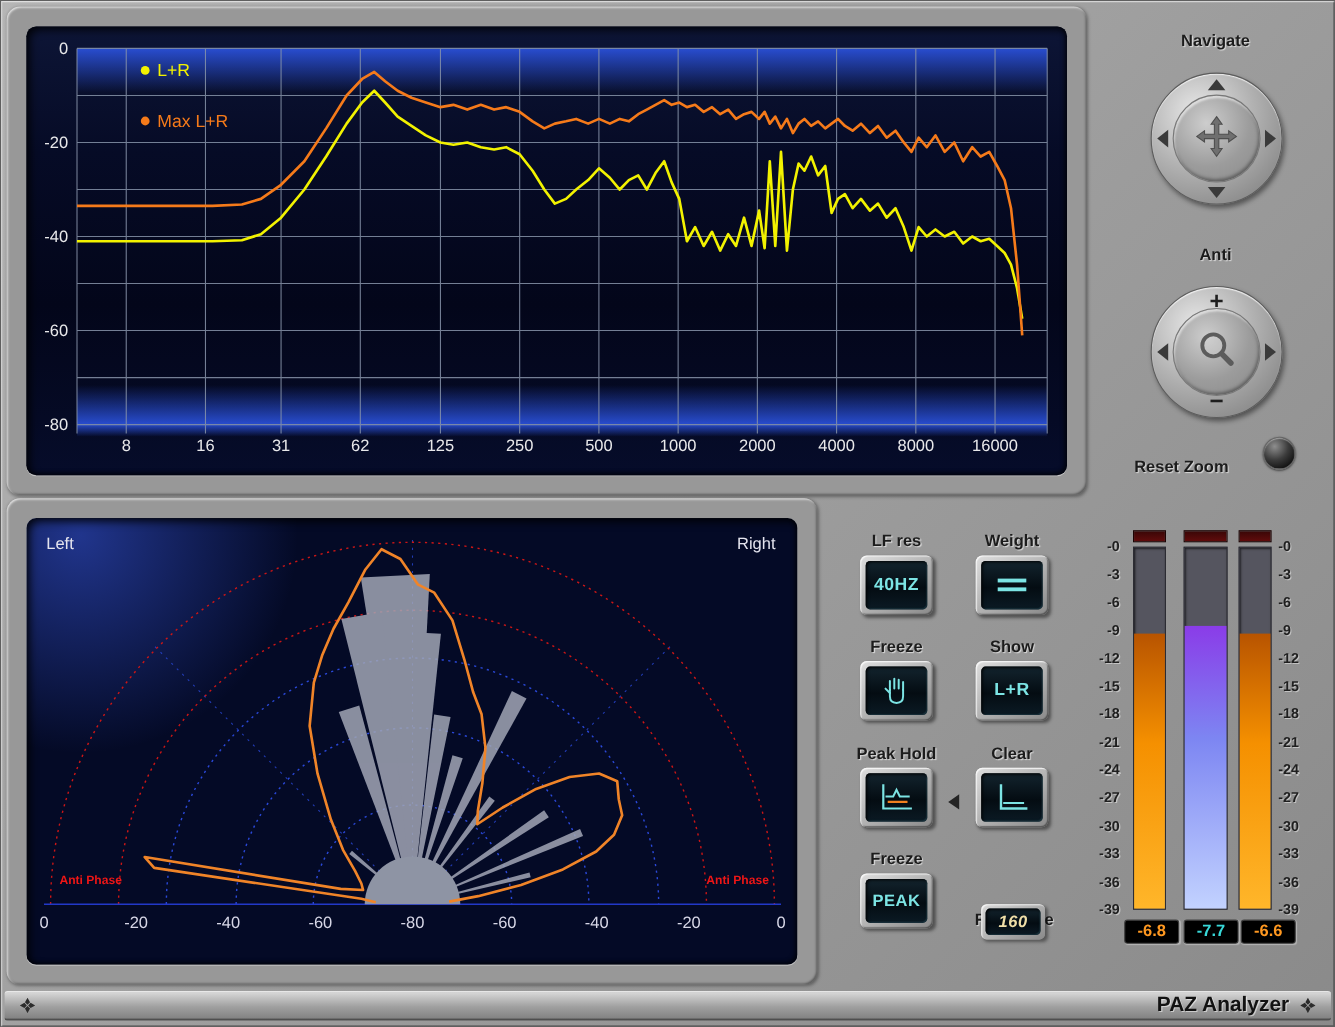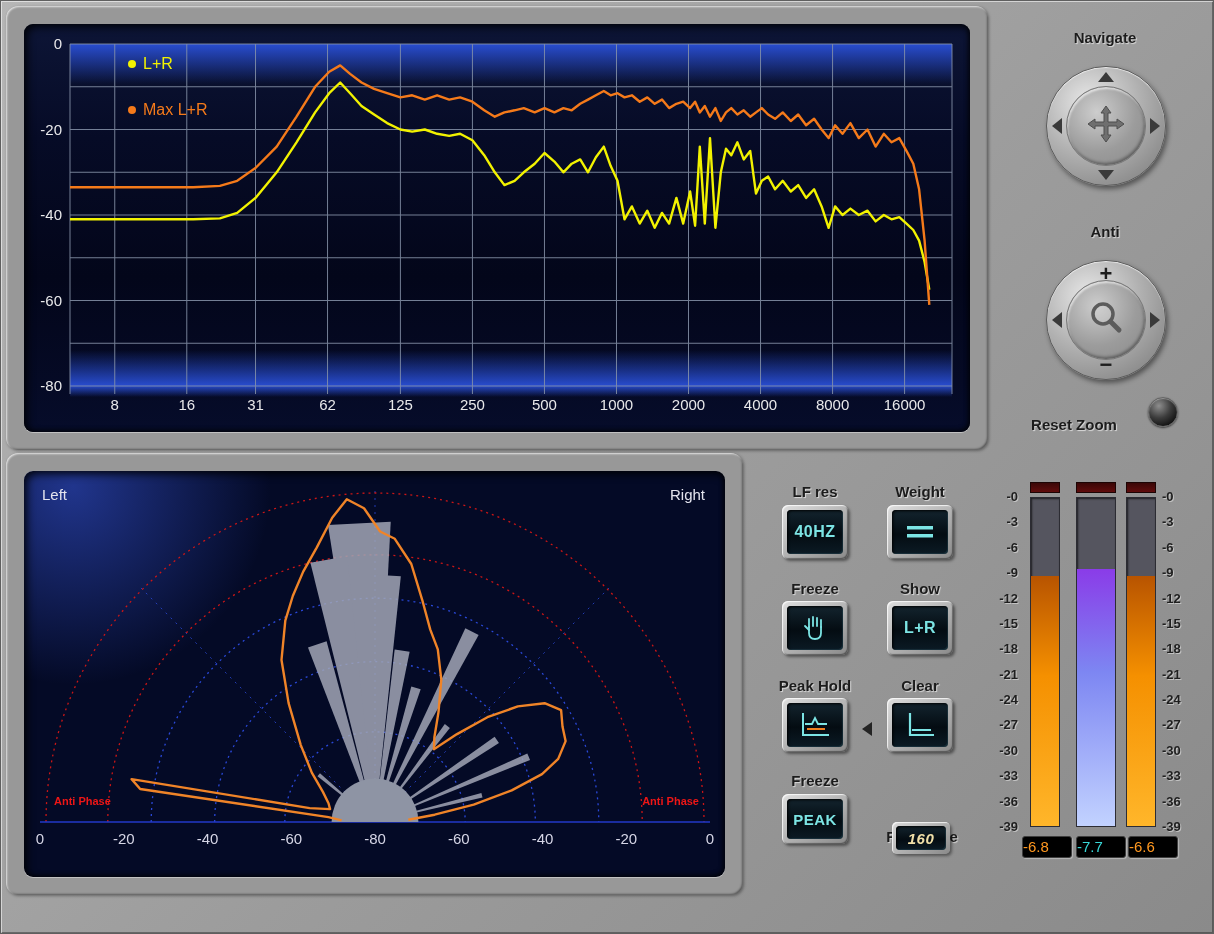--- a/index.html
+++ b/index.html
@@ -48,21 +48,21 @@
        box-shadow:0 1px 2px rgba(0,0,0,.6), inset 0 1px 1px rgba(255,255,255,.4);cursor:pointer;}
   .meter-cap{position:absolute;top:482px;height:11px;background:linear-gradient(180deg,#3a0707,#600c0c);
        border:1px solid #1c0404;box-sizing:border-box;}
   .meter{position:absolute;top:497px;height:330px;background:#55555f;border:1px solid #2c2c33;box-sizing:border-box;
        box-shadow:inset 1px 1px 2px rgba(0,0,0,.65);}
   .meter-fill{position:absolute;left:0;bottom:0;width:100%;}
   .scale-col{position:absolute;top:489px;width:44px;height:350px;}
   .scale-label{position:absolute;width:100%;font-size:13px;font-weight:bold;color:#1f1f1f;
        text-shadow:1px 1px 0 rgba(255,255,255,.45);}
   .readout{position:absolute;top:836px;width:48px;height:20px;background:#000;border:1px solid #3e3e3e;border-radius:3px;
-       font-size:15px;font-weight:normal;text-align:left;line-height:20px;
+       font-size:15px;font-weight:bold;text-align:center;line-height:20px;
        box-shadow:inset 1px 1px 2px #000, 1px 1px 1px rgba(255,255,255,.35);cursor:pointer;}
   .title-bar{position:absolute;left:4px;top:901px;width:1206px;height:27px;border-radius:3px;
        background:linear-gradient(180deg,#d8d8d8,#a0a0a0 55%,#828282);
        border-top:1px solid #f0f0f0;border-bottom:2px solid #4e4e4e;box-sizing:border-box;
        display:flex;align-items:center;}
   .app-title{font-size:19px;font-weight:bold;color:#121212;text-shadow:1px 1px 0 rgba(255,255,255,.5);margin-right:10px;}
   .ornament{display:flex;align-items:center;justify-content:center;}
   .selector-arrow{position:absolute;left:862px;top:722px;border-top:7px solid transparent;border-bottom:7px solid transparent;
        border-right:10px solid #242424;width:0;height:0;cursor:pointer;}
 </style>
@@ -338,14 +338,28 @@
     <div class="meter-fill" style="height: 257px; background: linear-gradient(rgb(138, 60, 232), rgb(125, 134, 242) 40%, rgb(194, 210, 255));"></div>
   </div>
   <div class="meter" style="left:1126px;width:30px;">
     <div class="meter-fill" style="height: 250px; background: linear-gradient(rgb(184, 84, 0), rgb(245, 144, 0) 40%, rgb(255, 182, 42));"></div>
   </div>
 
   <div class="readout" style="left: 1022px; color: rgb(255, 152, 32);">-6.8</div>
   <div class="readout" style="left: 1076px; color: rgb(56, 216, 216);">-7.7</div>
   <div class="readout" style="left: 1128px; color: rgb(255, 152, 32);">-6.6</div>
 
+  <div class="title-bar">
+    <span class="ornament" style="margin-left:14px;">
+      <svg width="14" height="14" viewBox="0 0 14 14">
+          <path d="M7 0 L9.3 4.2 L7 6.4 L4.7 4.2 Z M9.8 4.7 L14 7 L9.8 9.3 L7.6 7 Z M7 7.6 L9.3 9.8 L7 14 L4.7 9.8 Z M0 7 L4.2 4.7 L6.4 7 L4.2 9.3 Z" fill="#2c2c2c"></path>
+        </svg>
+    </span>
+    <span style="flex:1;"></span>
+    <span class="app-title">PAZ Analyzer</span>
+    <span class="ornament" style="margin-right:14px;">
+      <svg width="14" height="14" viewBox="0 0 14 14">
+          <path d="M7 0 L9.3 4.2 L7 6.4 L4.7 4.2 Z M9.8 4.7 L14 7 L9.8 9.3 L7.6 7 Z M7 7.6 L9.3 9.8 L7 14 L4.7 9.8 Z M0 7 L4.2 4.7 L6.4 7 L4.2 9.3 Z" fill="#2c2c2c"></path>
+        </svg>
+    </span>
+  </div>
 
 </div>
 
 </body></html>

